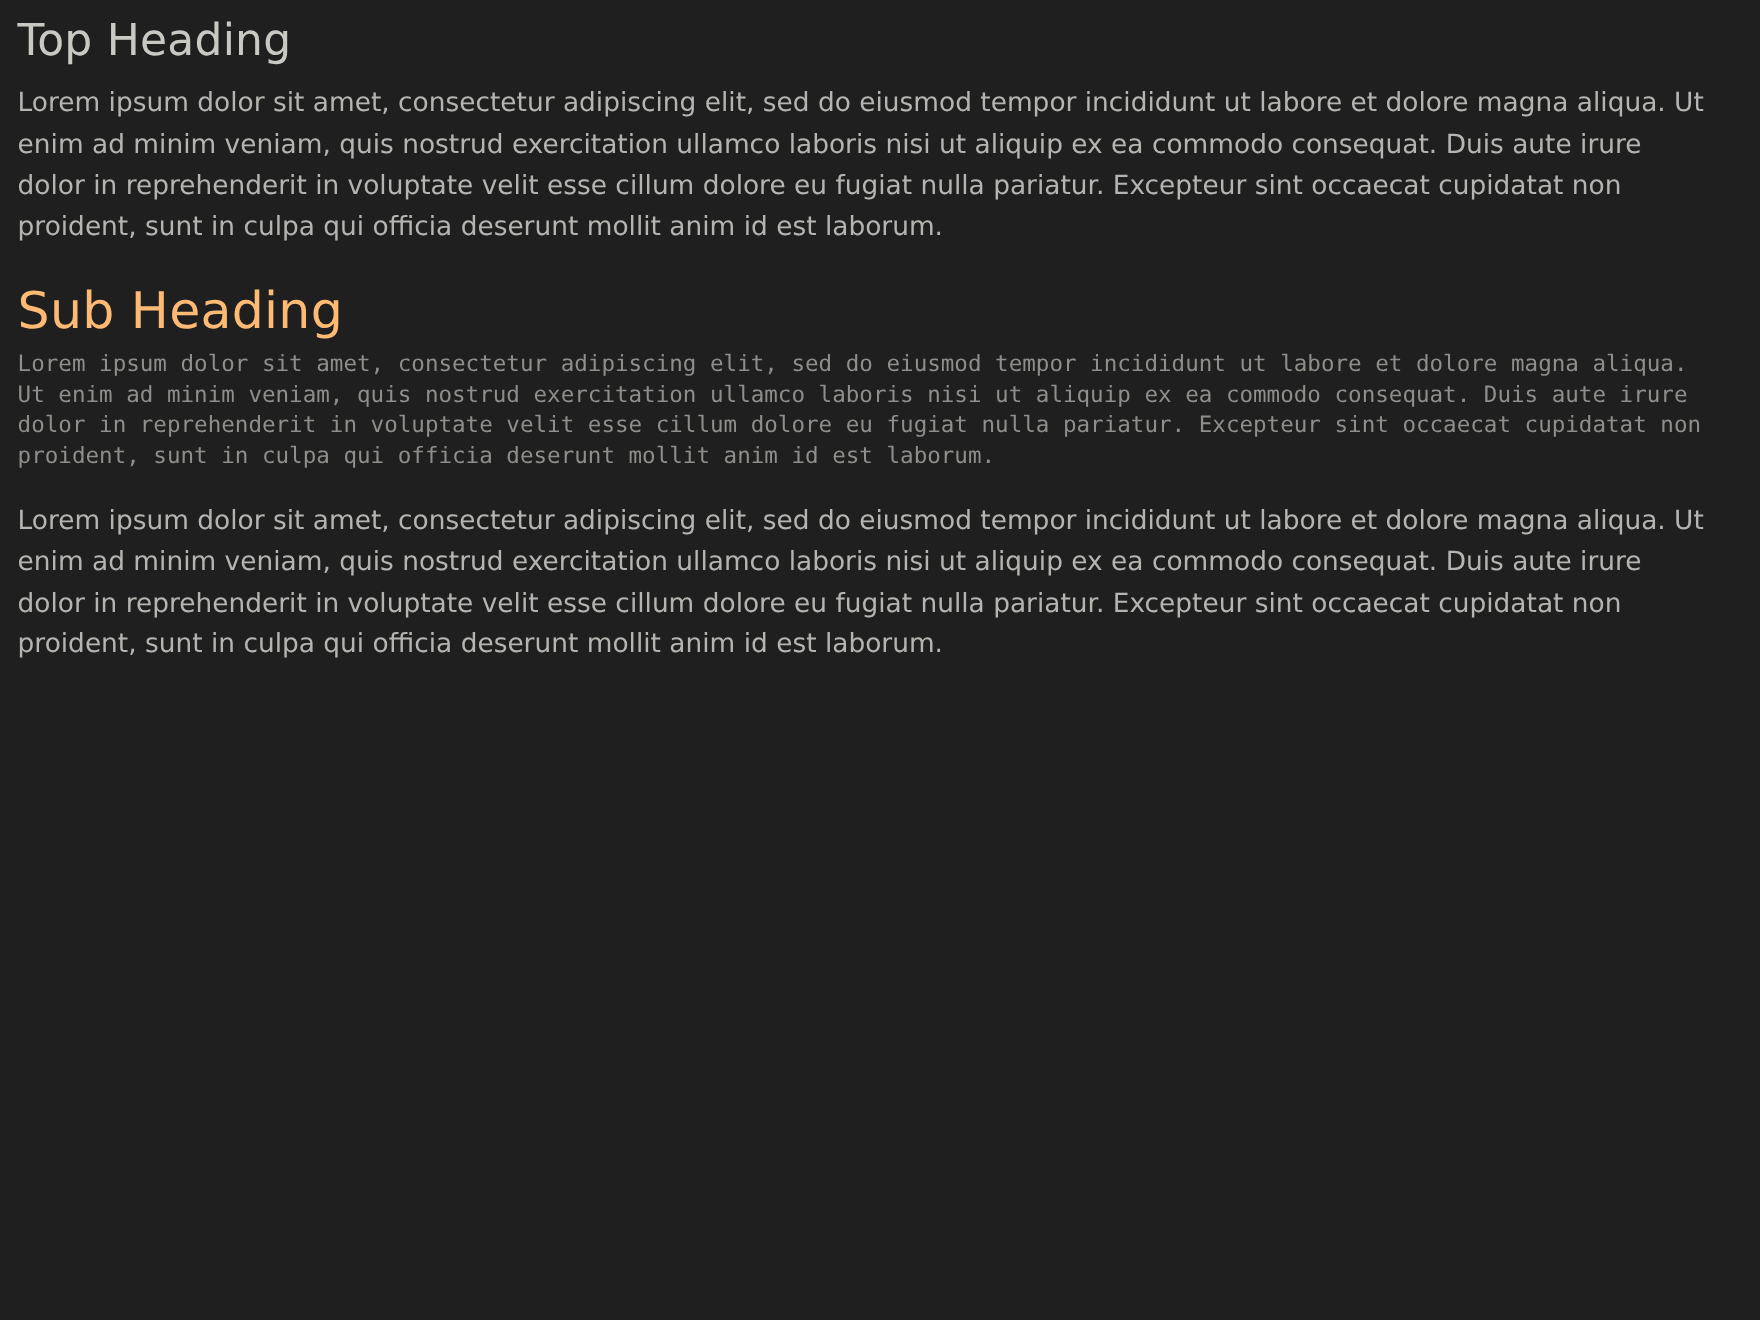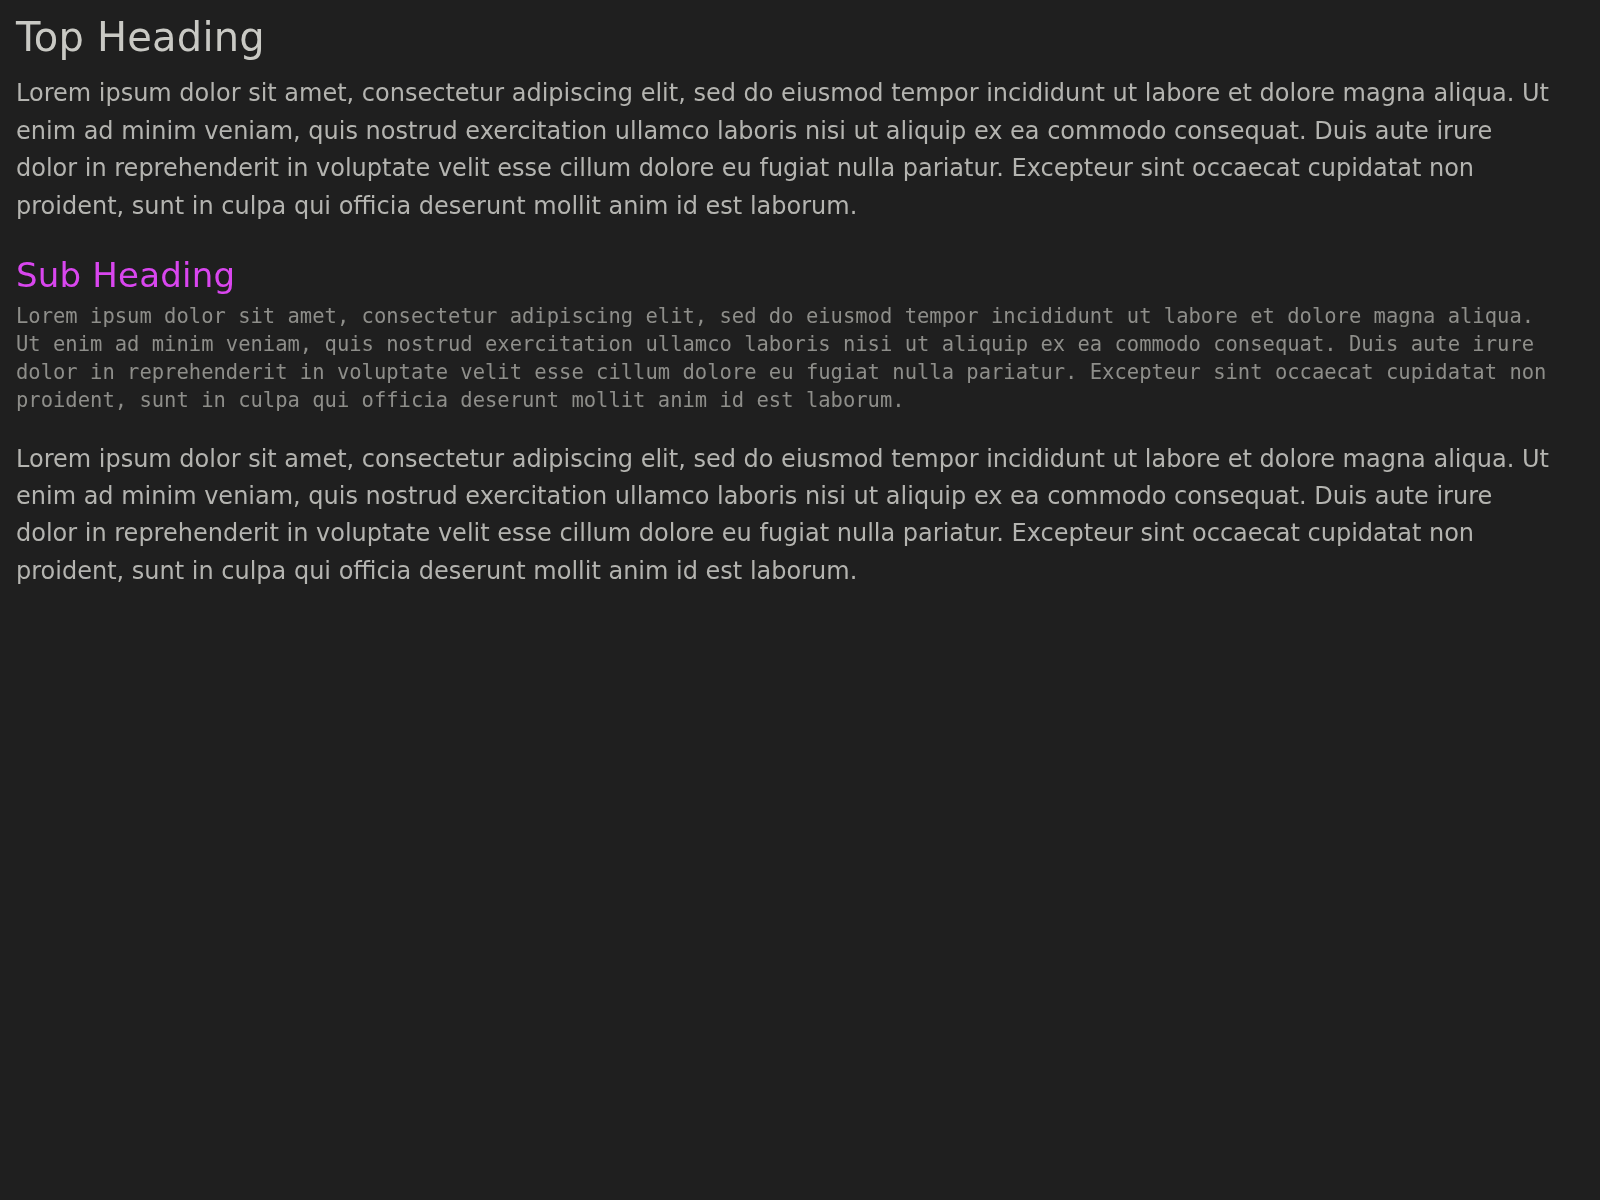--- a/index.html
+++ b/index.html
@@ -25,23 +25,23 @@
     font-family: "DejaVu Sans", sans-serif;
     font-size: 40px;
     font-weight: 400;
     color: #c9c9c4;
     line-height: 1.18;
     margin: 0 0 14px 0;
     letter-spacing: 0.2px;
   }
   .h2 {
     font-family: "DejaVu Sans", sans-serif;
-    font-size: 34px;
+    font-size: 46px;
     font-weight: 400;
-    color: #d946ef;
+    color: #fdba74;
     line-height: 1.18;
     margin: 0 0 8px 0;
     letter-spacing: 0.2px;
   }
   .para {
     font-family: "DejaVu Sans", sans-serif;
     font-size: 24px;
     font-weight: 400;
     color: #b4b4b0;
     line-height: 1.56;

